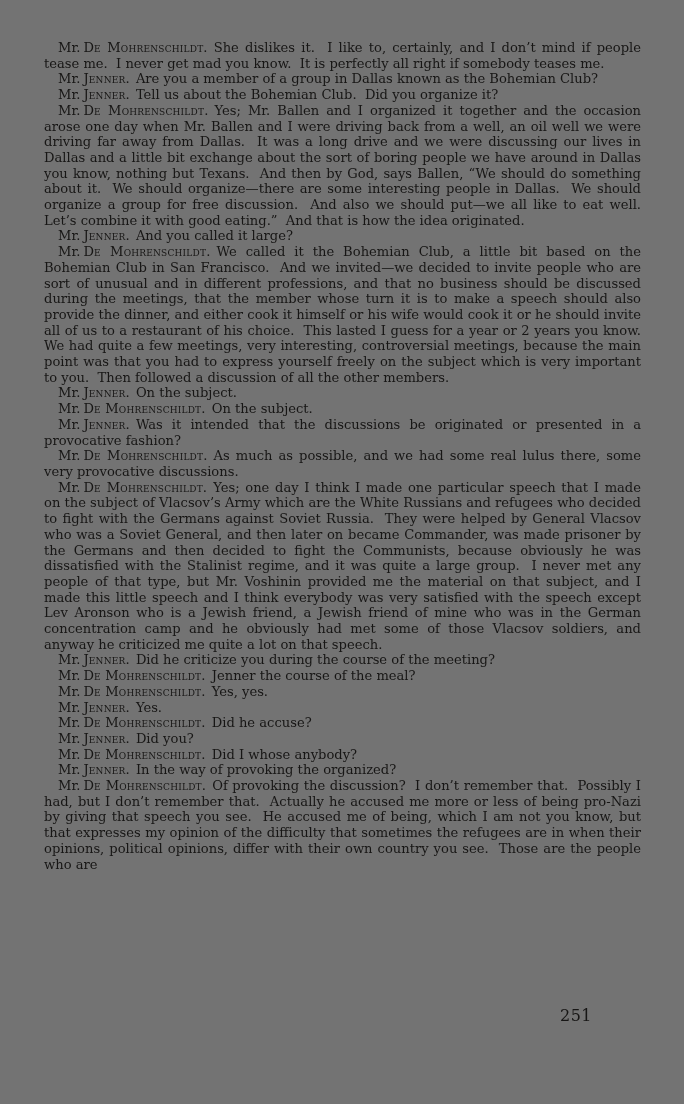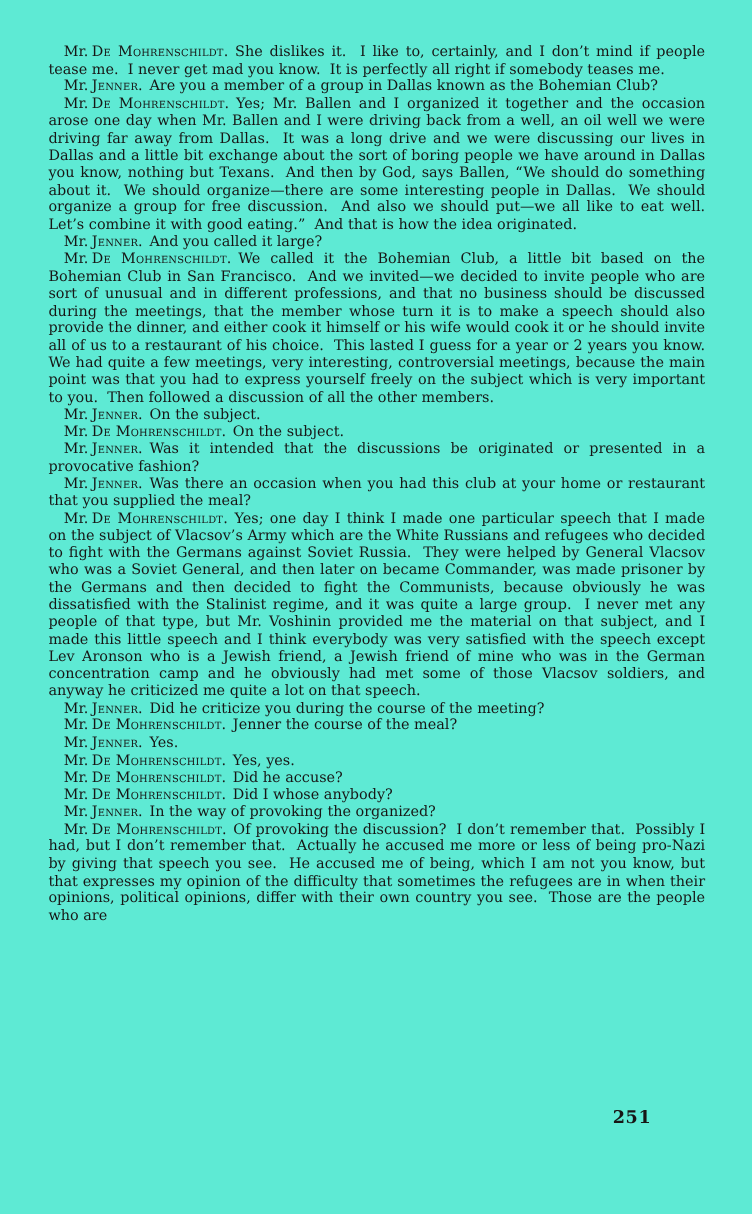--- a/index.html
+++ b/index.html
@@ -4,21 +4,21 @@
 <style>
   html, body {
     margin: 0;
     padding: 0;
     background: #fbfaf7;
   }
   .page {
     position: relative;
     width: 684px;
     height: 1104px;
-    background: #5eead4;
+    background: #737373;
     overflow: hidden;
     font-family: "DejaVu Serif", "Liberation Serif", serif;
     color: #171615;
   }
   .text-block {
     position: absolute;
     left: 44px;
     top: 40px;
     width: 597px;
     font-size: 13.1px;
@@ -37,41 +37,42 @@
     font-variant: small-caps;
     letter-spacing: 0.2px;
     margin-right: 6px;
   }
   .page-number {
     position: absolute;
     top: 1006px;
     right: 92px;
     font-size: 16px;
     letter-spacing: 0.5px;
-    font-weight: bold;
   }
 </style>
 </head>
 <body>
 
 <div class="page">
   <section class="text-block">
       <p class="para"><span class="speaker-prefix">Mr.</span><span class="speaker-name">De Mohrenschildt.</span><span class="speech-text">She dislikes it.  I like to, certainly, and I don’t mind if people tease me.  I never get mad you know.  It is perfectly all right if somebody teases me.</span></p>
       <p class="para"><span class="speaker-prefix">Mr.</span><span class="speaker-name">Jenner.</span><span class="speech-text">Are you a member of a group in Dallas known as the Bohemian Club?</span></p>
+      <p class="para"><span class="speaker-prefix">Mr.</span><span class="speaker-name">Jenner.</span><span class="speech-text">Tell us about the Bohemian Club.  Did you organize it?</span></p>
       <p class="para"><span class="speaker-prefix">Mr.</span><span class="speaker-name">De Mohrenschildt.</span><span class="speech-text">Yes; Mr. Ballen and I organized it together and the occasion arose one day when Mr. Ballen and I were driving back from a well, an oil well we were driving far away from Dallas.  It was a long drive and we were discussing our lives in Dallas and a little bit exchange about the sort of boring people we have around in Dallas you know, nothing but Texans.  And then by God, says Ballen, “We should do something about it.  We should organize—there are some interesting people in Dallas.  We should organize a group for free discussion.  And also we should put—we all like to eat well.  Let’s combine it with good eating.”  And that is how the idea originated.</span></p>
       <p class="para"><span class="speaker-prefix">Mr.</span><span class="speaker-name">Jenner.</span><span class="speech-text">And you called it large?</span></p>
       <p class="para"><span class="speaker-prefix">Mr.</span><span class="speaker-name">De Mohrenschildt.</span><span class="speech-text">We called it the Bohemian Club, a little bit based on the Bohemian Club in San Francisco.  And we invited—we decided to invite people who are sort of unusual and in different professions, and that no business should be discussed during the meetings, that the member whose turn it is to make a speech should also provide the dinner, and either cook it himself or his wife would cook it or he should invite all of us to a restaurant of his choice.  This lasted I guess for a year or 2 years you know.  We had quite a few meetings, very interesting, controversial meetings, because the main point was that you had to express yourself freely on the subject which is very important to you.  Then followed a discussion of all the other members.</span></p>
       <p class="para"><span class="speaker-prefix">Mr.</span><span class="speaker-name">Jenner.</span><span class="speech-text">On the subject.</span></p>
       <p class="para"><span class="speaker-prefix">Mr.</span><span class="speaker-name">De Mohrenschildt.</span><span class="speech-text">On the subject.</span></p>
       <p class="para"><span class="speaker-prefix">Mr.</span><span class="speaker-name">Jenner.</span><span class="speech-text">Was it intended that the discussions be originated or presented in a provocative fashion?</span></p>
-      <p class="para"><span class="speaker-prefix">Mr.</span><span class="speaker-name">Jenner.</span><span class="speech-text">Was there an occasion when you had this club at your home or restaurant that you supplied the meal?</span></p>
+      <p class="para"><span class="speaker-prefix">Mr.</span><span class="speaker-name">De Mohrenschildt.</span><span class="speech-text">As much as possible, and we had some real lulus there, some very provocative discussions.</span></p>
       <p class="para"><span class="speaker-prefix">Mr.</span><span class="speaker-name">De Mohrenschildt.</span><span class="speech-text">Yes; one day I think I made one particular speech that I made on the subject of Vlacsov’s Army which are the White Russians and refugees who decided to fight with the Germans against Soviet Russia.  They were helped by General Vlacsov who was a Soviet General, and then later on became Commander, was made prisoner by the Germans and then decided to fight the Communists, because obviously he was dissatisfied with the Stalinist regime, and it was quite a large group.  I never met any people of that type, but Mr. Voshinin provided me the material on that subject, and I made this little speech and I think everybody was very satisfied with the speech except Lev Aronson who is a Jewish friend, a Jewish friend of mine who was in the German concentration camp and he obviously had met some of those Vlacsov soldiers, and anyway he criticized me quite a lot on that speech.</span></p>
       <p class="para"><span class="speaker-prefix">Mr.</span><span class="speaker-name">Jenner.</span><span class="speech-text">Did he criticize you during the course of the meeting?</span></p>
       <p class="para"><span class="speaker-prefix">Mr.</span><span class="speaker-name">De Mohrenschildt.</span><span class="speech-text">Jenner the course of the meal?</span></p>
+      <p class="para"><span class="speaker-prefix">Mr.</span><span class="speaker-name">De Mohrenschildt.</span><span class="speech-text">Yes, yes.</span></p>
       <p class="para"><span class="speaker-prefix">Mr.</span><span class="speaker-name">Jenner.</span><span class="speech-text">Yes.</span></p>
-      <p class="para"><span class="speaker-prefix">Mr.</span><span class="speaker-name">De Mohrenschildt.</span><span class="speech-text">Yes, yes.</span></p>
       <p class="para"><span class="speaker-prefix">Mr.</span><span class="speaker-name">De Mohrenschildt.</span><span class="speech-text">Did he accuse?</span></p>
+      <p class="para"><span class="speaker-prefix">Mr.</span><span class="speaker-name">Jenner.</span><span class="speech-text">Did you?</span></p>
       <p class="para"><span class="speaker-prefix">Mr.</span><span class="speaker-name">De Mohrenschildt.</span><span class="speech-text">Did I whose anybody?</span></p>
       <p class="para"><span class="speaker-prefix">Mr.</span><span class="speaker-name">Jenner.</span><span class="speech-text">In the way of provoking the organized?</span></p>
       <p class="para"><span class="speaker-prefix">Mr.</span><span class="speaker-name">De Mohrenschildt.</span><span class="speech-text">Of provoking the discussion?  I don’t remember that.  Possibly I had, but I don’t remember that.  Actually he accused me more or less of being pro-Nazi by giving that speech you see.  He accused me of being, which I am not you know, but that expresses my opinion of the difficulty that sometimes the refugees are in when their opinions, political opinions, differ with their own country you see.  Those are the people who are</span></p>
     </section>
   <div class="page-number">251</div>
 </div>
 
 </body></html>

